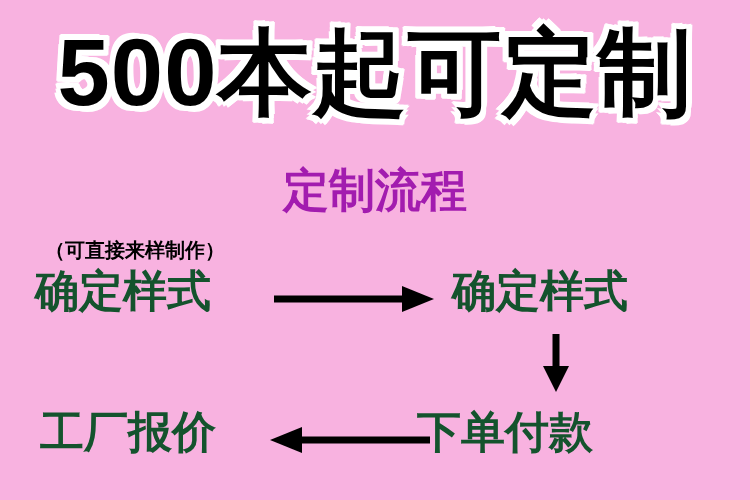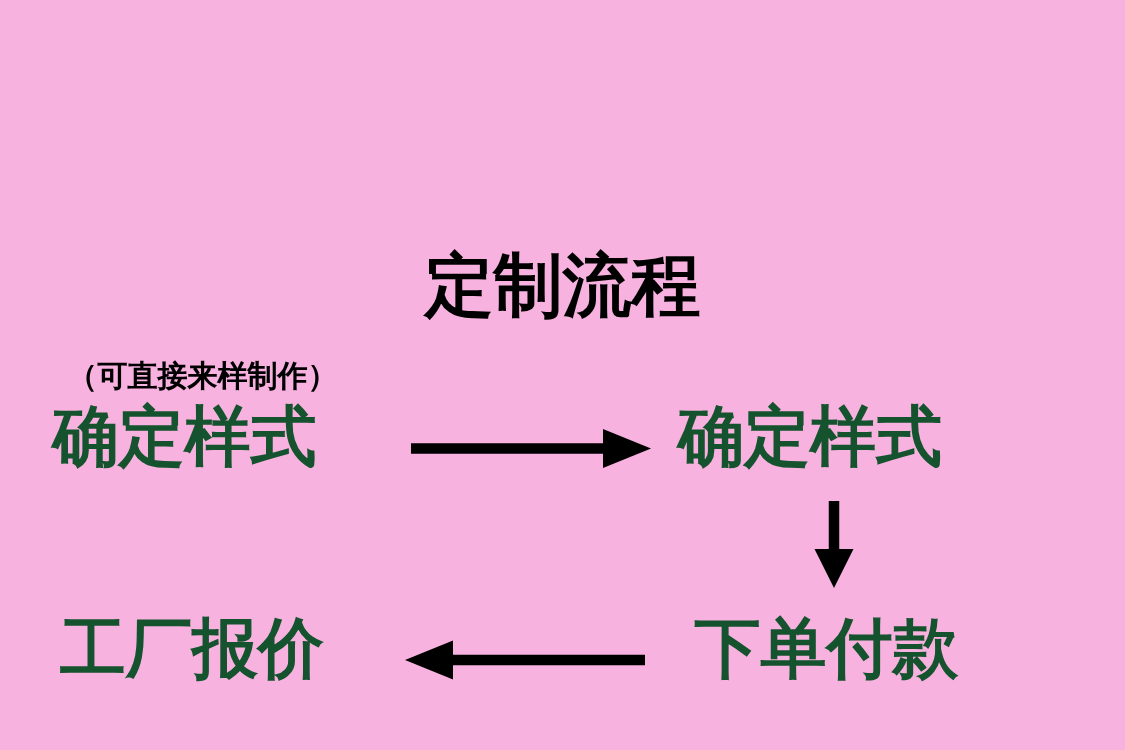--- a/index.html
+++ b/index.html
@@ -34,52 +34,53 @@
        6px -4px 0 #fff, -6px  4px 0 #fff;
   }
   .subtitle {
     position: absolute;
     top: 160px;
     left: 0;
     width: 100%;
     text-align: center;
     font-size: 46px;
     font-weight: bold;
-    color: #000000;
+    color: #a21caf;
   }
   .note {
     position: absolute;
     font-size: 20px;
     font-weight: bold;
     color: #000;
     white-space: nowrap;
   }
   .note-top  { top: 237px; left: 45px; text-align: right; }
   .note-mid  { top: 352px; left: 402px; color: #e60012; }
   .step {
     position: absolute;
     font-size: 44px;
     font-weight: bold;
     color: #14532d;
     white-space: nowrap;
   }
   .step1 { top: 262px; left: 35px;  }
   .step2 { top: 262px; left: 452px; }
-  .step3 { top: 403px; left: 463px; text-align: right; }
+  .step3 { top: 403px; left: 417px; text-align: right; }
   .step4 { top: 403px; left: 40px;  }
   .arrow { position: absolute; }
   .arrow-right { top: 283px; left: 272px; }
   .arrow-down  { top: 332px; left: 540px; }
   .arrow-left  { top: 424px; left: 268px; }
 </style>
 </head>
 <body>
 
 <div class="canvas">
 
+  <div class="title">500本起可定制</div>
 
   <div class="subtitle">定制流程</div>
 
   <div class="note note-top">（可直接来样制作）</div>
 
   <div class="step step1">确定样式</div>
 
   <div class="arrow arrow-right">
     <svg width="164" height="32" viewBox="0 0 164 32" xmlns="http://www.w3.org/2000/svg">
       <line x1="2" y1="16" x2="132" y2="16" stroke="#000" stroke-width="7"></line>

